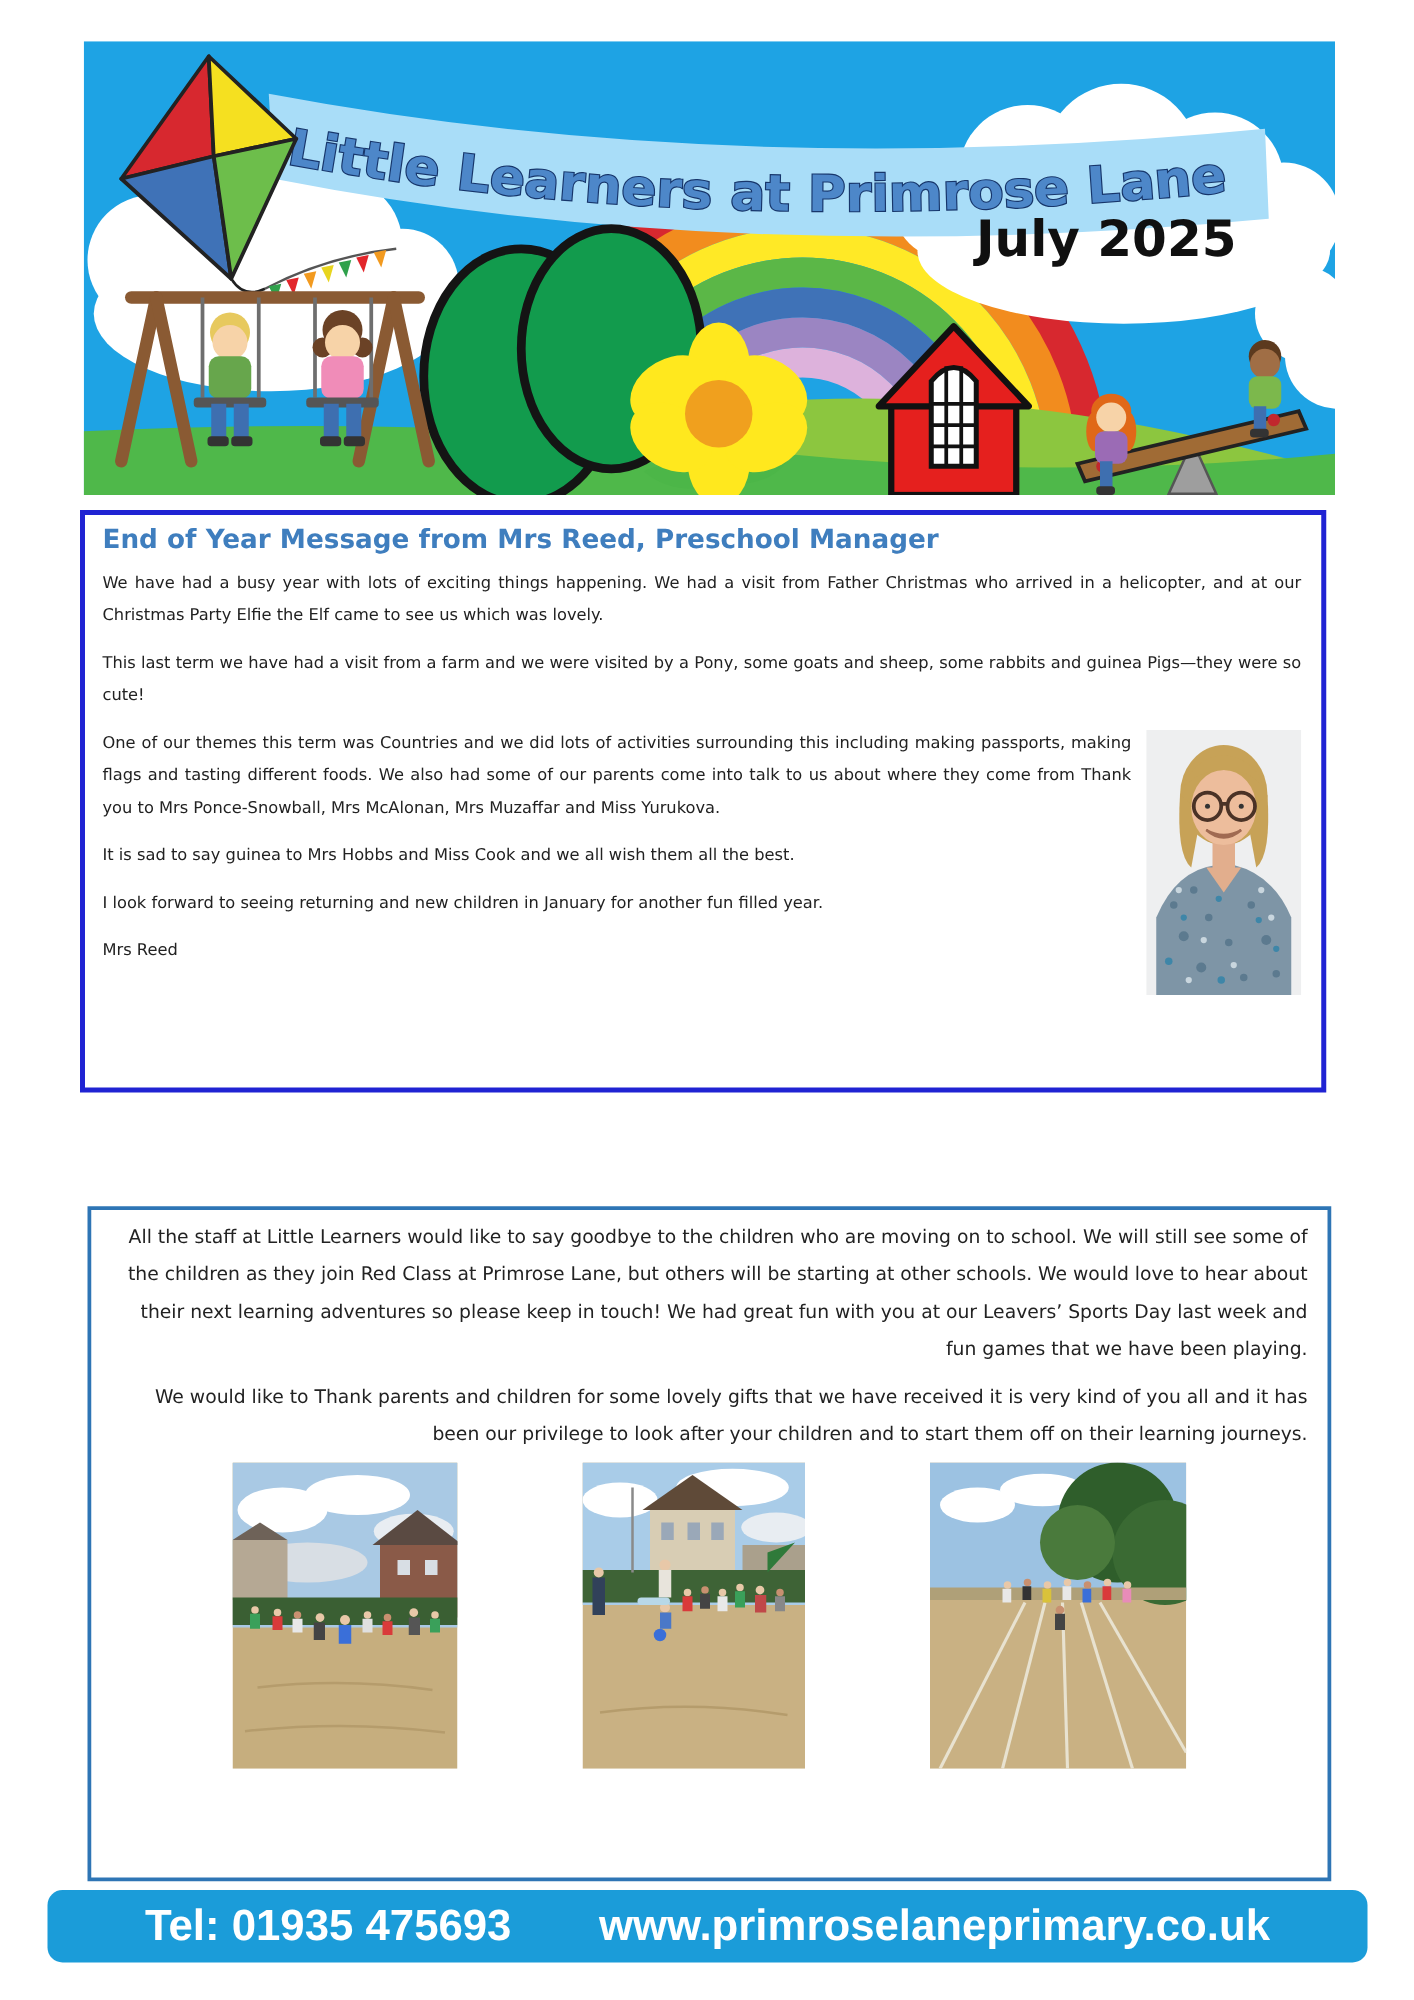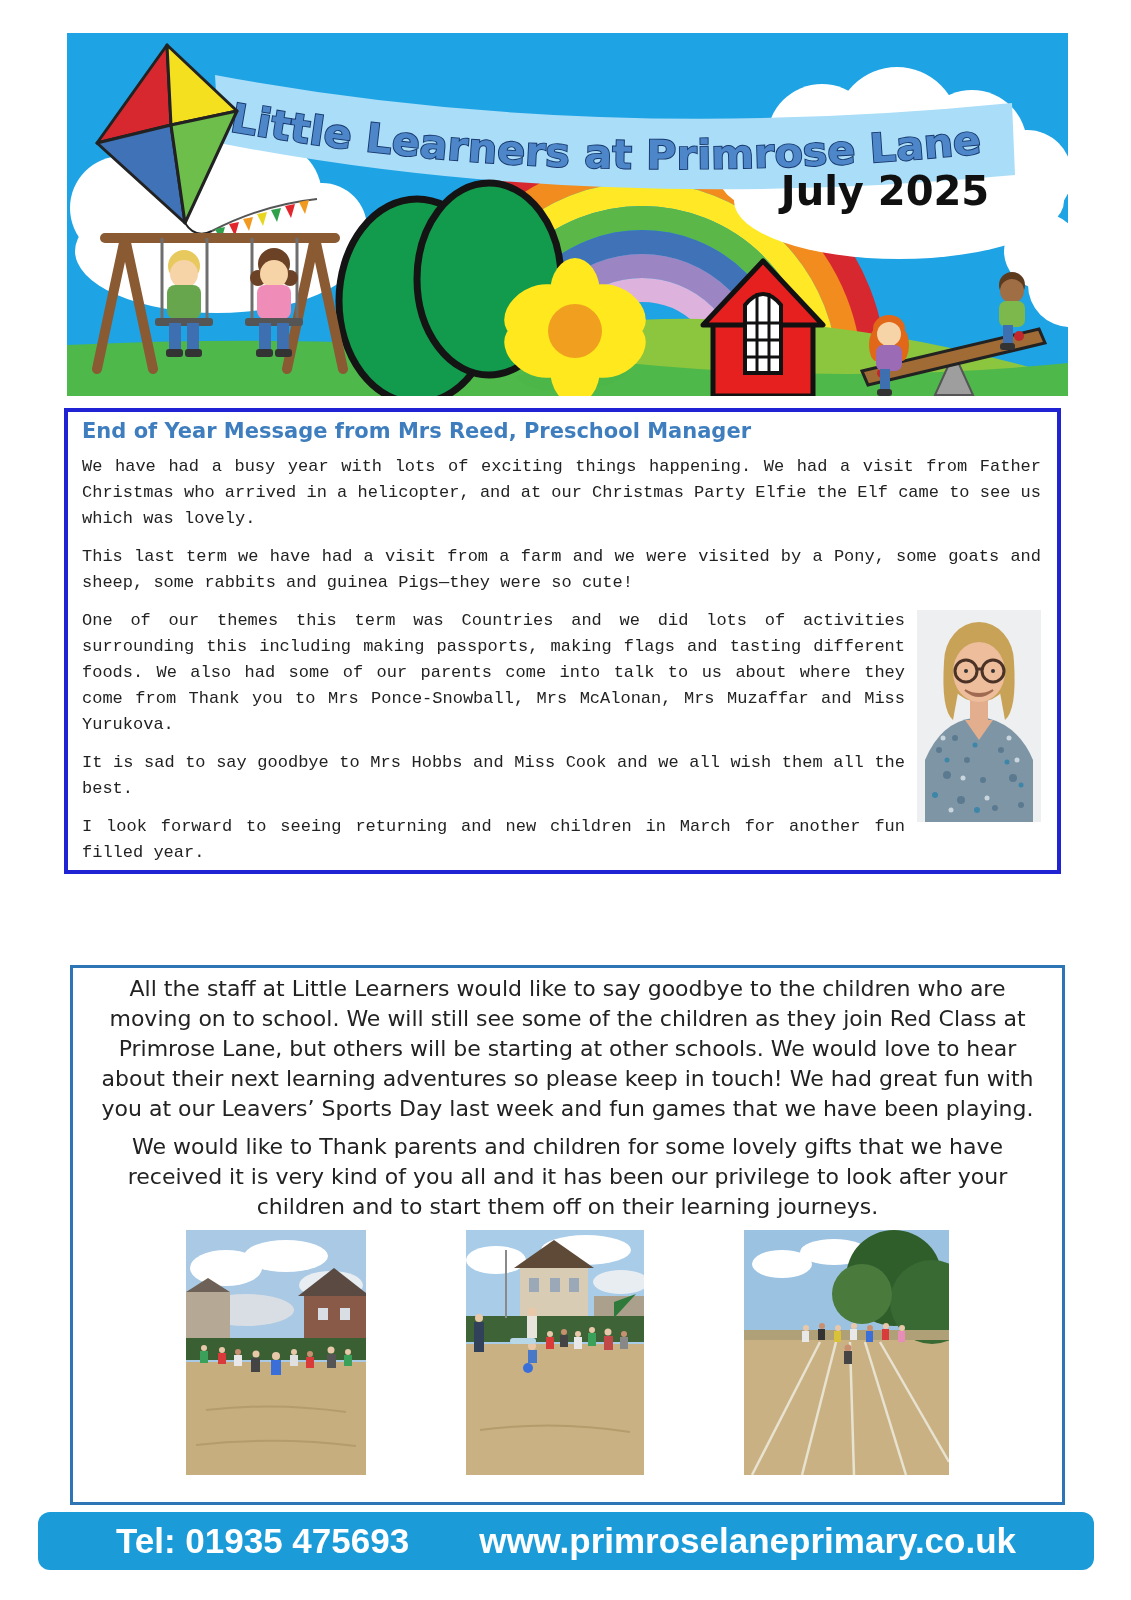--- a/index.html
+++ b/index.html
@@ -8,23 +8,23 @@
   .header{position:absolute;left:67px;top:33px;width:1001px;height:363px;}
   .header svg{display:block;width:100%;height:100%;}
   svg text{font-family:"DejaVu Sans",sans-serif;}
 
   .section{box-sizing:border-box;position:absolute;background:#fff;}
   .section-message{left:64px;top:408px;width:997px;height:466px;border:4px solid #2023D3;
                    padding:6px 16px 6px 14px;overflow:hidden;}
   .section-goodbye{left:70px;top:965px;width:995px;height:540px;border:3px solid #2E75B5;
                    padding:6px 16px;overflow:hidden;}
   .section h2{margin:0 0 10px;font-size:21px;line-height:26px;color:#3F7EBE;}
-  .section-message p{margin:0 0 12px;font-size:17px;line-height:26px;text-align:justify;font-family:Liberation Mono, monospace;}
+  .section-message p{margin:0 0 12px;font-size:13px;line-height:26px;text-align:justify;}
   .section-message p:last-child{margin-bottom:0;}
-  .section-goodbye p{margin:0 0 8px;font-size:22px;line-height:30px;text-align:center;}
+  .section-goodbye p{margin:0 0 8px;font-size:15px;line-height:30px;text-align:right;}
   .portrait{float:right;width:124px;height:212px;margin:2px 0 4px 12px;}
   .portrait svg{display:block;width:100%;height:100%;}
 
   .photo-row{display:flex;justify-content:center;gap:100px;margin-top:6px;}
   .photo{display:block;}
   .photo svg{display:block;}
 
   .footer{position:absolute;left:38px;top:1512px;width:1056px;height:58px;background:#1B9CD9;
           border-radius:12px;display:flex;align-items:center;justify-content:center;gap:70px;
           font-family:"Liberation Sans",sans-serif;font-weight:bold;color:#fff;font-size:35px;}
@@ -246,22 +246,22 @@
         <circle cx="49" cy="61" r="11" fill="none" stroke="#4A3226" stroke-width="3"></circle>
         <circle cx="76" cy="61" r="11" fill="none" stroke="#4A3226" stroke-width="3"></circle>
         <line x1="60" y1="59" x2="65" y2="59" stroke="#4A3226" stroke-width="3"></line>
         <circle cx="49" cy="61" r="2" fill="#333"></circle>
           <circle cx="76" cy="61" r="2" fill="#333"></circle>
         <path d="M 48,80 Q 62,92 76,80 Q 62,88 48,80 Z" fill="#fff" stroke="#A06A52" stroke-width="2"></path>
       </svg>
     </div>
 
     <p>One of our themes this term was Countries and we did lots of activities surrounding this including making passports, making flags and tasting different foods. We also had some of our parents come into talk to us about where they come from Thank you to Mrs Ponce-Snowball, Mrs McAlonan, Mrs Muzaffar and Miss Yurukova.</p>
-    <p>It is sad to say goodbye to Mrs Hobbs and Miss Cook and we all wish them all the best.</p>
-    <p>I look forward to seeing returning and new children in March for another fun filled year.</p>
+    <p>It is sad to say guinea to Mrs Hobbs and Miss Cook and we all wish them all the best.</p>
+    <p>I look forward to seeing returning and new children in January for another fun filled year.</p>
     <p>Mrs Reed</p>
   </div>
 
   <div class="section section-goodbye">
     <p>All the staff at Little Learners would like to say goodbye to the children who are moving on to school. We will still see some of the children as they join Red Class at Primrose Lane, but others will be starting at other schools. We would love to hear about their next learning adventures so please keep in touch! We had great fun with you at our Leavers’ Sports Day last week and fun games that we have been playing.</p>
     <p>We would like to Thank parents and children for some lovely gifts that we have received it is very kind of you all and it has been our privilege to look after your children and to start them off on their learning journeys.</p>
 
     <div class="photo-row">
 
       <div class="photo">

